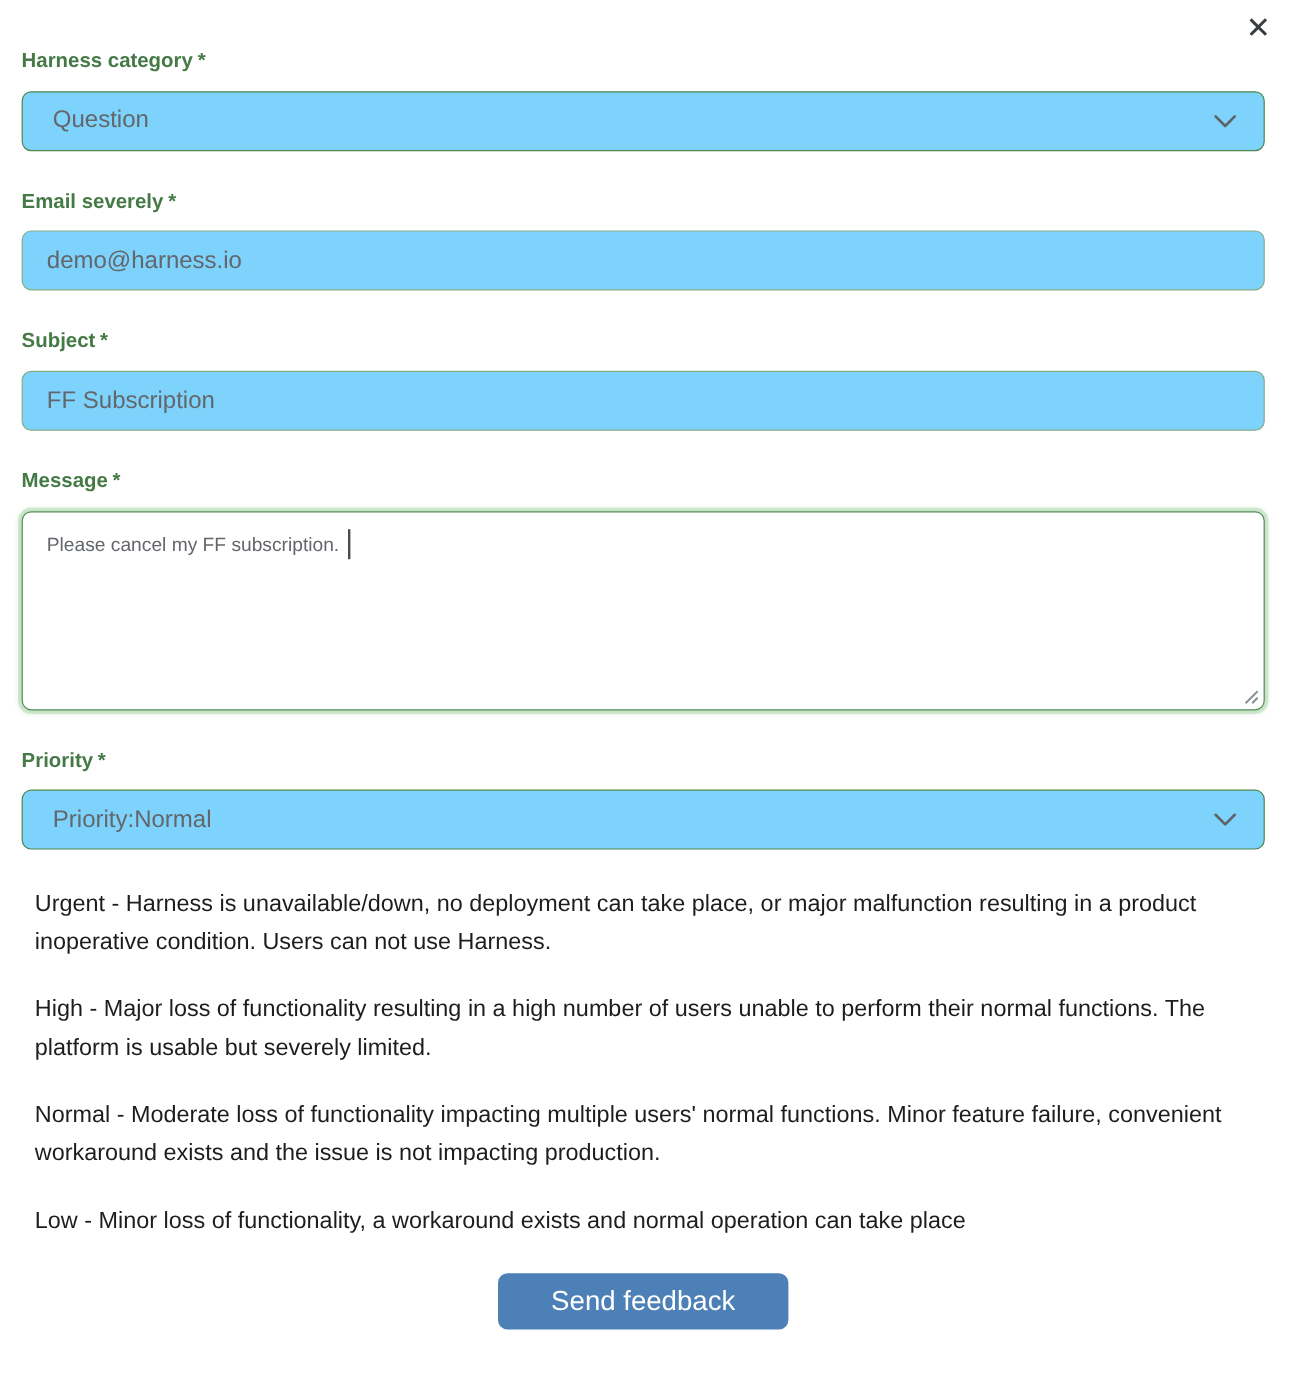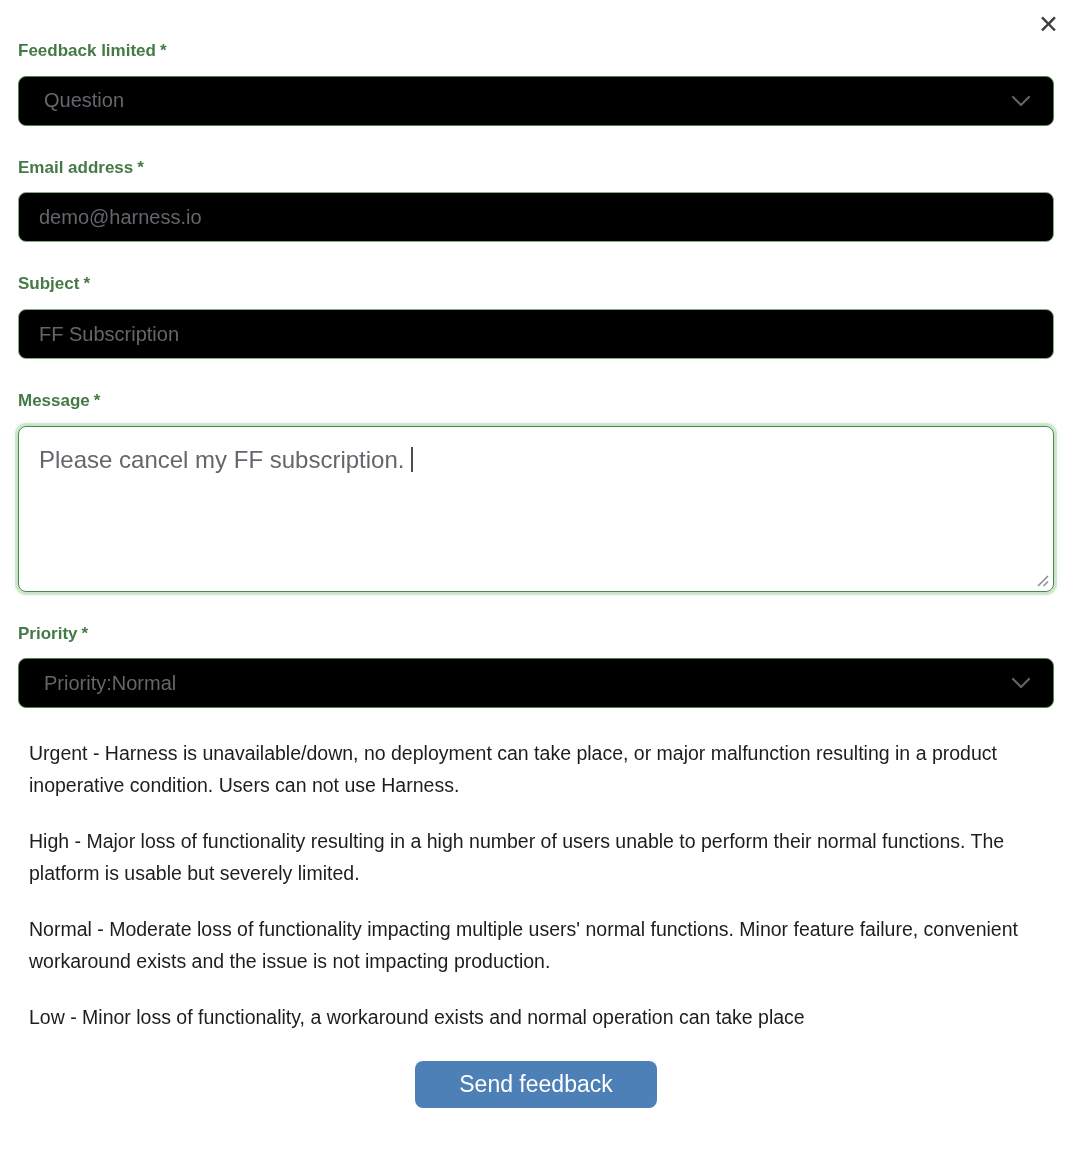--- a/index.html
+++ b/index.html
@@ -35,21 +35,21 @@
     margin: 0 0 15px 0;
     line-height: 1.1;
   }
   .field-label .req { margin-left: 4px; }
   .control {
     width: 100%;
     height: 50px;
     border-radius: 8px;
     font-size: 20px;
     color: #63676b;
-    background: #000000;
+    background: #7dd3fc;
   }
   .select-box {
     border: 1px solid #4E864E;
     display: flex;
     align-items: center;
     justify-content: space-between;
     padding: 0 22px 0 25px;
     cursor: pointer;
   }
   .select-box .chev { flex: 0 0 auto; margin-left: 12px; display: flex; align-items: center; }
@@ -59,21 +59,21 @@
     font-family: "Liberation Sans", sans-serif;
     outline: none;
   }
   .textarea-box {
     width: 100%;
     height: 166px;
     border: 1.5px solid #4C8A4C;
     border-radius: 8px;
     box-shadow: 0 0 0 3px rgba(126, 190, 126, 0.28), 0 0 6px rgba(110, 180, 110, 0.45);
     padding: 17px 20px;
-    font-size: 24px;
+    font-size: 16px;
     color: #63676b;
     position: relative;
     cursor: text;
     line-height: 1.3;
   }
   .caret {
     display: inline-block;
     width: 2px;
     height: 25px;
     background: #4a4d50;
@@ -113,35 +113,35 @@
 </style>
 </head>
 <body>
 
 <span class="close-btn">✕</span>
 
 <div class="container">
 
   <div class="field-group">
     <div class="field-label">
-      <span>Feedback limited</span><span class="req">*</span>
+      <span>Harness category</span><span class="req">*</span>
     </div>
     <div class="control select-box">
       <span>Question</span>
       <span class="chev">
         <svg width="20" height="12" viewBox="0 0 20 12">
             <polyline points="2,2 10,10 18,2" fill="none" stroke="#5f6368" stroke-width="2.2" stroke-linecap="round" stroke-linejoin="round"></polyline>
           </svg>
       </span>
     </div>
   </div>
 
   <div class="field-group">
     <div class="field-label">
-      <span>Email address</span><span class="req">*</span>
+      <span>Email severely</span><span class="req">*</span>
     </div>
     <input class="control text-input" type="text" value="demo@harness.io" style="">
   </div>
 
   <div class="field-group">
     <div class="field-label">
       <span>Subject</span><span class="req">*</span>
     </div>
     <input class="control text-input" type="text" value="FF Subscription" style="">
   </div>

